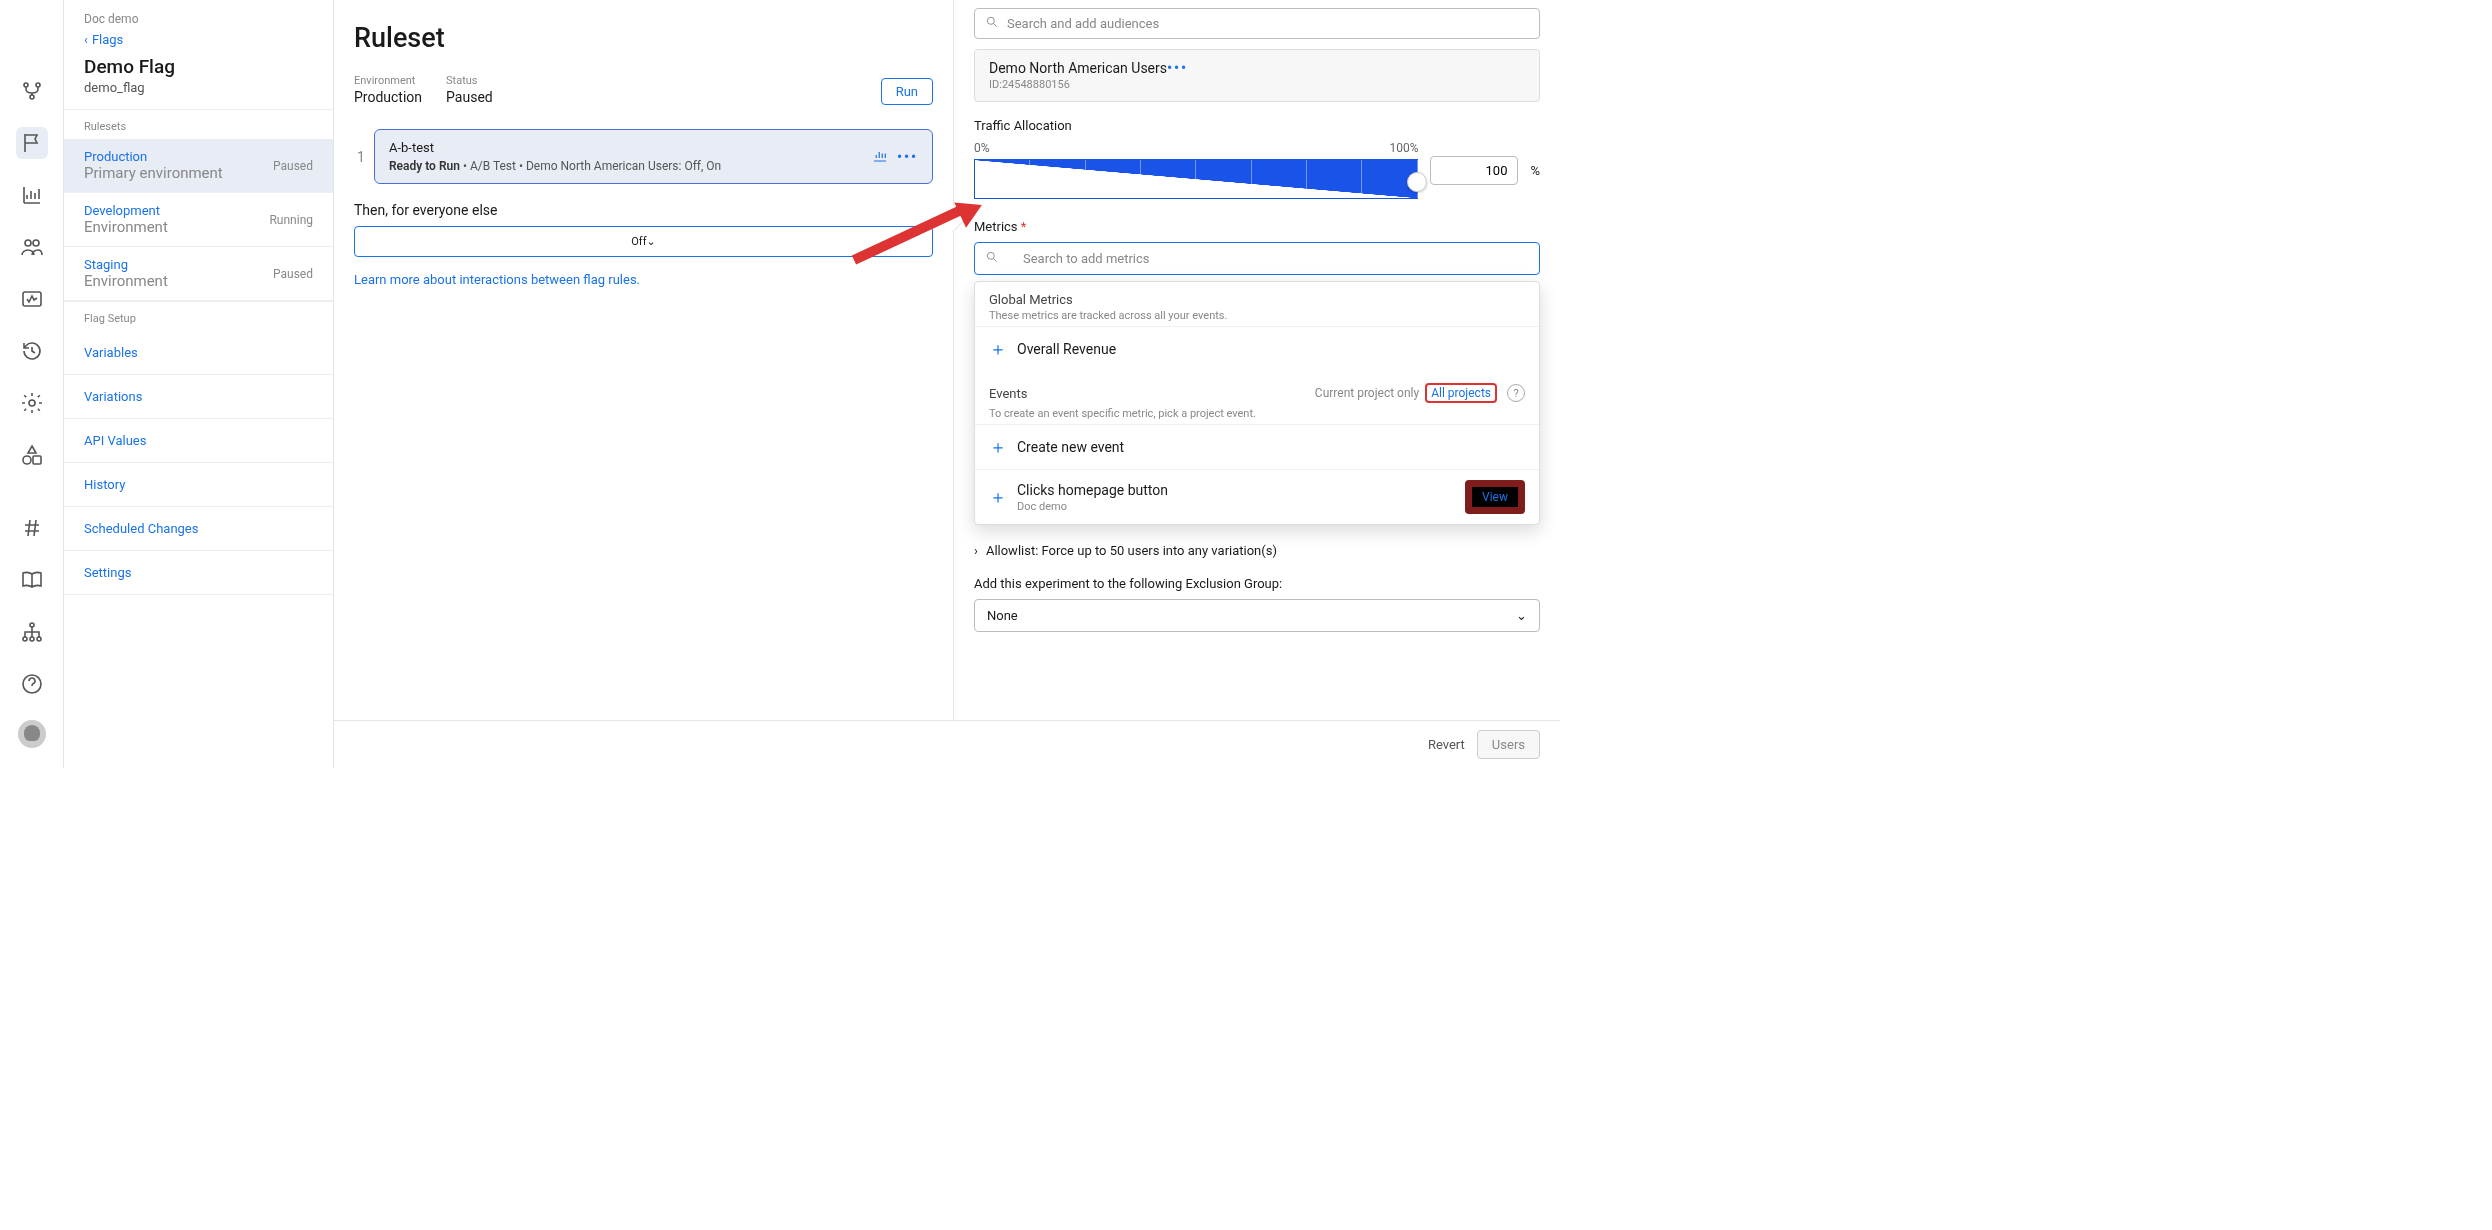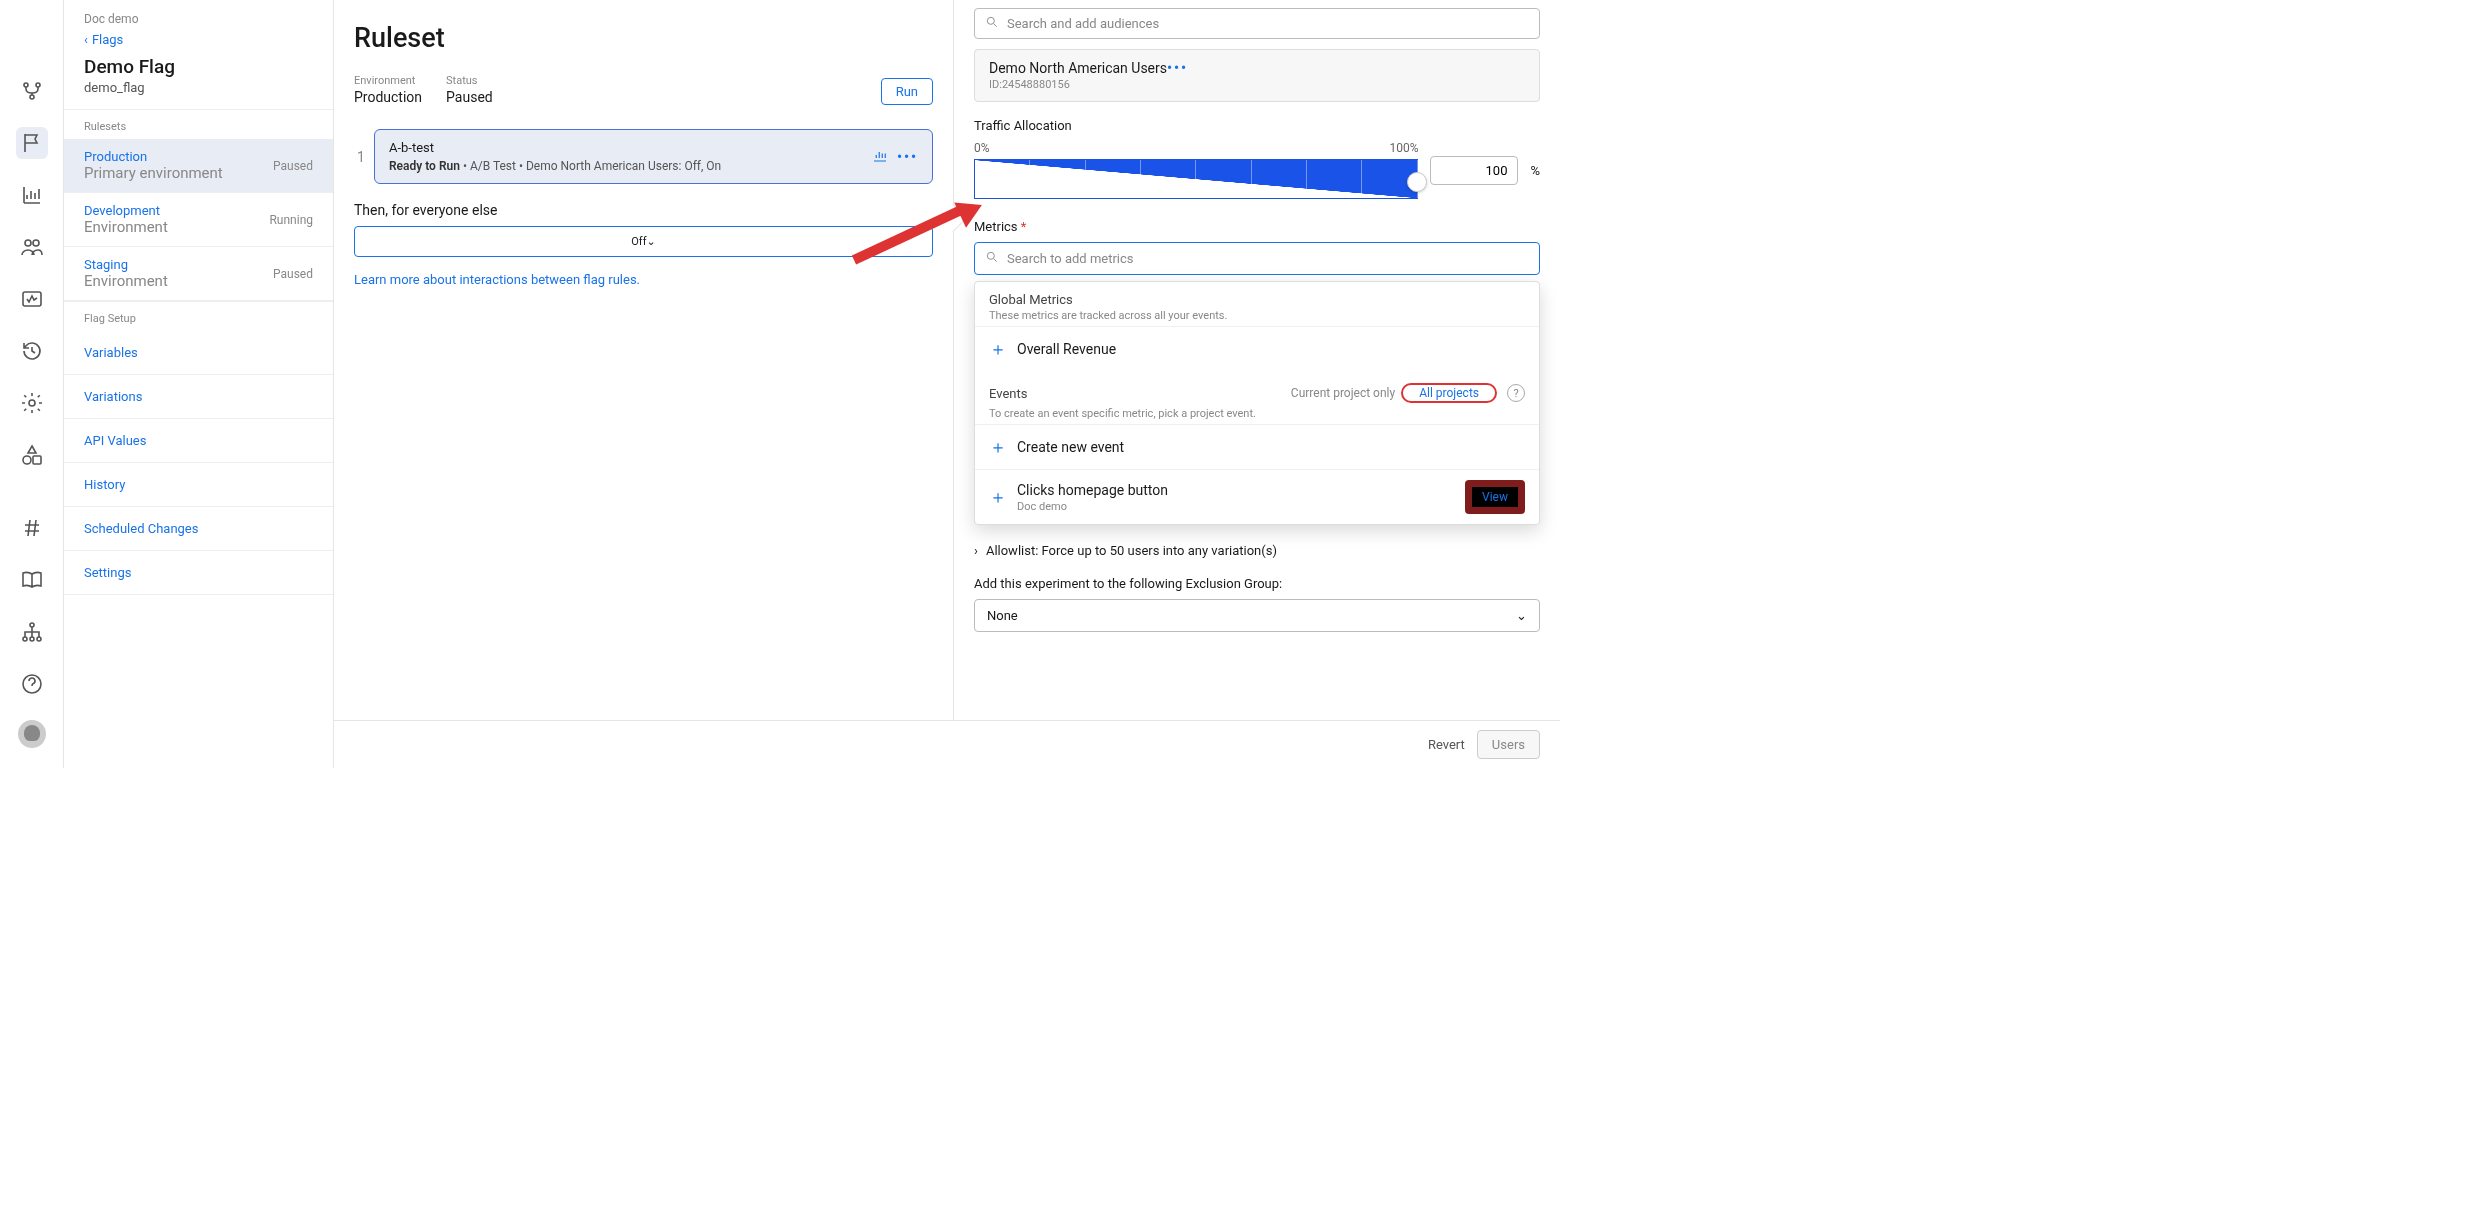--- a/index.html
+++ b/index.html
@@ -55,30 +55,30 @@
 .traffic-vis{flex:1}
 .traffic-labels{display:flex;justify-content:space-between;font-size:12px;color:#666;margin-bottom:4px}
 .traffic-bar{height:40px;position:relative;border:1px solid #1a53d8}
 .traffic-fill{width:100%;height:100%;background:linear-gradient(to top right,transparent 49.5%,#1a53e8 50%)}
 .traffic-ticks{position:absolute;inset:0;display:flex}
 .traffic-ticks div{flex:1;border-right:1px solid rgba(255,255,255,0.4)}
 .traffic-handle{position:absolute;right:-10px;top:12px;width:20px;height:20px;border-radius:50%;background:#fff;border:1px solid #ccc;box-shadow:0 1px 3px rgba(0,0,0,0.2)}
 .traffic-input{width:88px;border:1px solid #bbb;border-radius:4px;padding:6px 10px;text-align:right;font-size:13px}
 .pct{font-size:13px}
 .req{color:#d33}
-.metrics-search{border:1.5px solid #1a73e8;border-radius:4px;padding:7px 10px;display:flex;align-items:center;gap:8px;color:#888;font-size:13px;margin-top:4px}
+.metrics-search{border:1.5px solid #1a73e8;border-radius:4px;padding:7px 10px;display:flex;align-items:center;gap:24px;color:#888;font-size:13px;margin-top:4px}
 .dropdown{border:1px solid #ddd;border-radius:4px;box-shadow:0 6px 18px rgba(0,0,0,0.15);margin-top:6px;background:#fff}
 .dd-section{padding:10px 14px 4px}
 .dd-head{font-size:13px;color:#444}
 .dd-sub{font-size:11px;color:#888;margin-top:2px}
 .dd-item{padding:10px 14px;border-top:1px solid #f0f0f0;display:flex;align-items:center;gap:12px}
 .dd-item .plus{color:#1a73e8;font-size:18px;width:16px;text-align:center}
 .dd-events-head{display:flex;justify-content:space-between;align-items:center;padding:12px 14px 2px}
 .dd-events-head .filter{font-size:12px;color:#888}
-.allproj{color:#1a73e8;border:2.5px solid #d33;border-radius:10px;padding:1px 16px;font-size:12px}
+.allproj{color:#1a73e8;border:2.5px solid #d33;border-radius:4px;padding:1px 4px;font-size:12px}
 .help{width:18px;height:18px;border:1px solid #aaa;border-radius:50%;font-size:11px;color:#888;display:inline-flex;align-items:center;justify-content:center;margin-left:4px}
 .view-btn{border:7px solid #7f1d1d;color:#1a73e8;background:#000000;padding:3px 10px;border-radius:4px;font-size:12px;margin-left:auto}
 .allowlist{display:flex;align-items:center;gap:8px;margin-top:18px;font-size:13px}
 .excl-label{font-size:13px;margin-top:18px}
 .excl-sel{border:1px solid #bbb;border-radius:4px;padding:8px 12px;display:flex;justify-content:space-between;align-items:center;margin-top:8px;font-size:13px}
 
 .footer{position:absolute;bottom:0;left:334px;right:0;height:48px;border-top:1px solid #e5e5e5;display:flex;justify-content:flex-end;align-items:center;gap:12px;padding-right:20px;background:#fff}
 .footer .revert{color:#555;font-size:13px;background:none;border:none}
 .footer .save{border:1px solid #ccc;border-radius:4px;padding:6px 14px;font-size:13px;color:#888;background:#f7f7f7}
 

